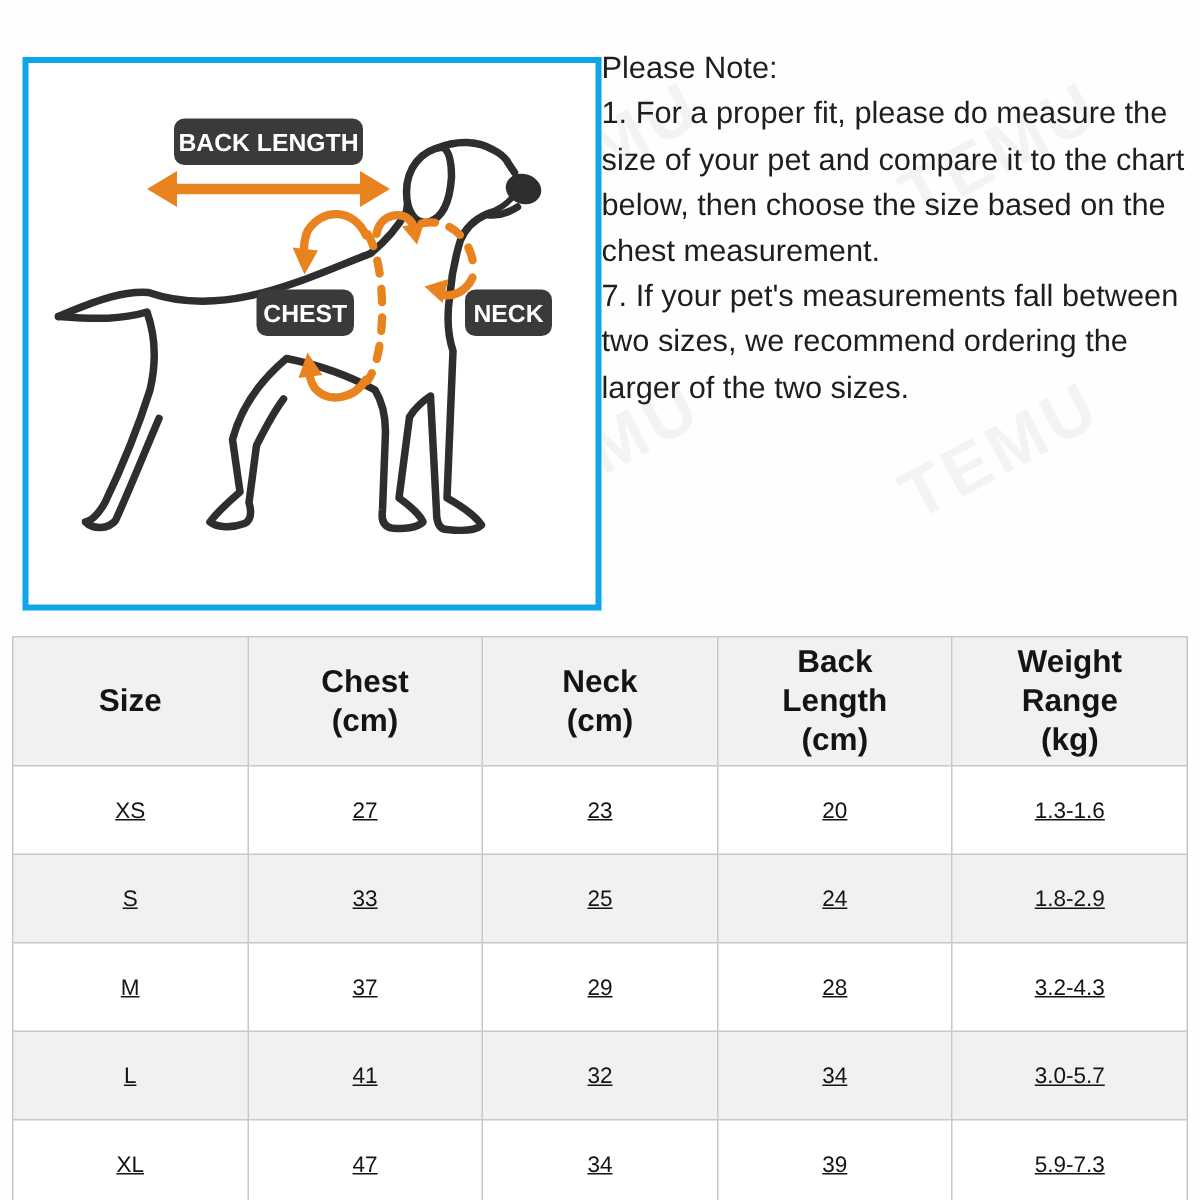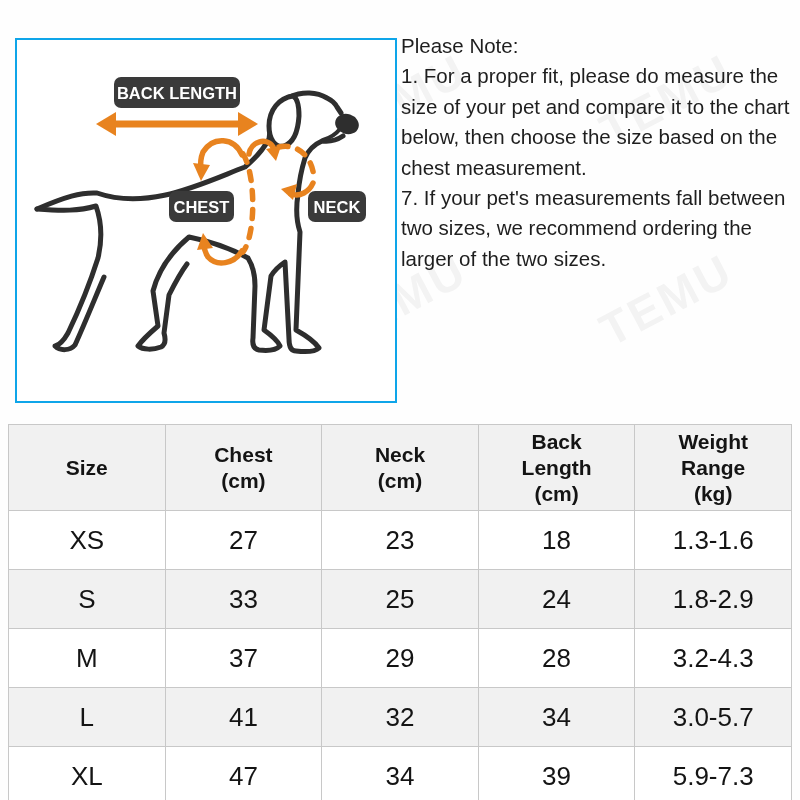--- a/index.html
+++ b/index.html
@@ -6,34 +6,34 @@
   .page{position:relative;width:800px;height:800px;background:#fefefe;overflow:hidden;
         font-family:"Liberation Sans",sans-serif;color:#1c1c1c;}
   
   .wm-layer{position:absolute;inset:0;display:grid;grid-template-columns:repeat(3,1fr);
             grid-template-rows:repeat(4,1fr);pointer-events:none;z-index:0;}
   .wm-layer span{display:flex;align-items:center;justify-content:center;
             font-size:46px;font-weight:bold;letter-spacing:3px;color:rgba(40,40,40,0.05);
             transform:rotate(-28deg);}
   
   .diagram-box{position:absolute;left:15px;top:38px;width:378px;height:361px;
-            border:2px solid #0ea5e9;background:#fff;z-index:1;}
+            border:4px solid #0ea5e9;background:#fff;z-index:1;}
   .diagram-box svg{display:block;width:100%;height:100%;}
   
   .note{position:absolute;left:401px;top:31px;width:394px;z-index:1;
         font-size:20.5px;line-height:30.4px;color:#1e1e1e;}
   .note p{margin:0;}
   
   table.size-table{position:absolute;left:8px;top:424px;width:784px;z-index:1;
         border-collapse:collapse;table-layout:fixed;background:#fff;}
   table.size-table th,table.size-table td{border:1px solid #c8c8c8;text-align:center;
         vertical-align:middle;color:#141414;}
   table.size-table th{height:83px;font-size:21px;font-weight:bold;background:#f1f1f1;
         white-space:pre-line;line-height:26px;}
-  table.size-table td{height:56px;font-size:26px;font-weight:normal;}
+  table.size-table td{height:56px;font-size:15px;font-weight:normal;text-decoration:underline;}
   table.size-table tbody tr:nth-child(even){background:#f1f1f1;}
   table.size-table tbody tr:nth-child(odd){background:#ffffff;}
 </style>
 </head>
 <body>
 
 <div class="page">
 
   <div class="wm-layer">
     <span>TEMU</span>
@@ -128,21 +128,21 @@
           <th>Weight
 Range
 (kg)</th>
         </tr>
     </thead>
     <tbody>
         <tr>
           <td>XS</td>
           <td>27</td>
           <td>23</td>
-          <td>18</td>
+          <td>20</td>
           <td>1.3-1.6</td>
         </tr>
         <tr>
           <td>S</td>
           <td>33</td>
           <td>25</td>
           <td>24</td>
           <td>1.8-2.9</td>
         </tr>
         <tr>

